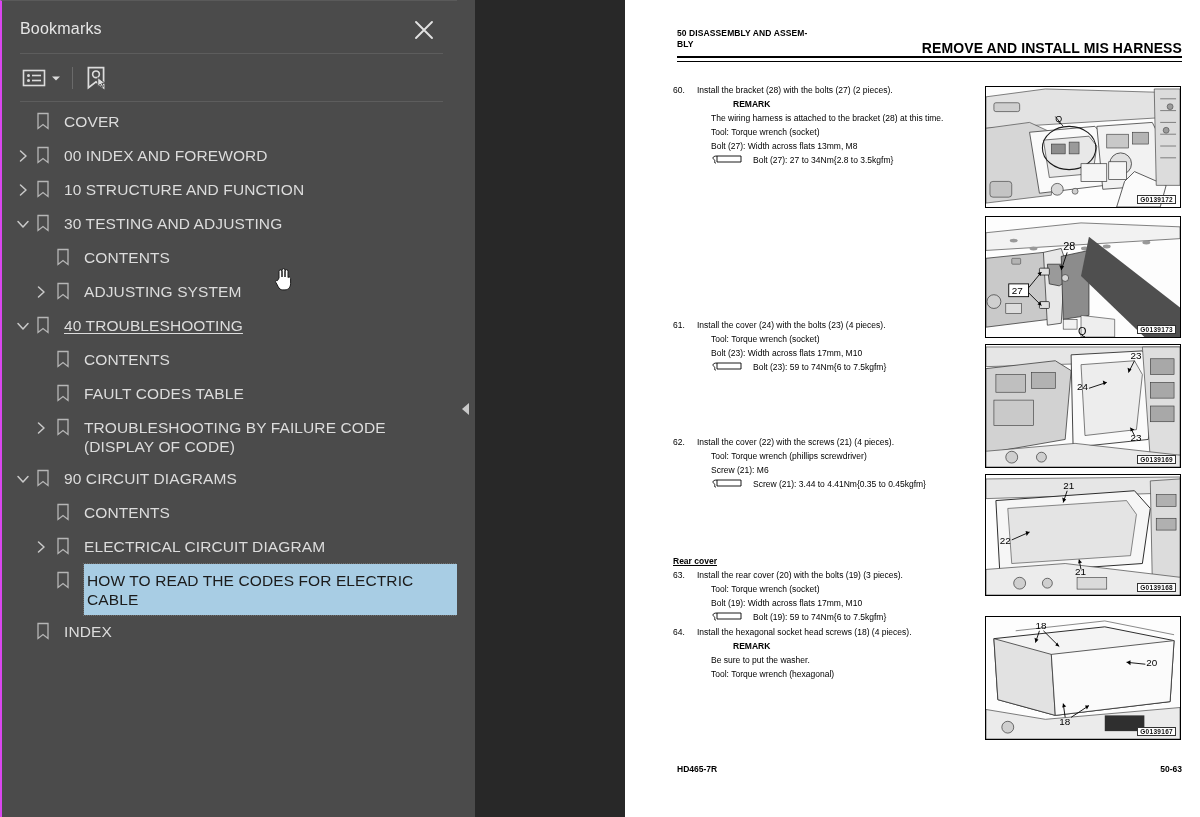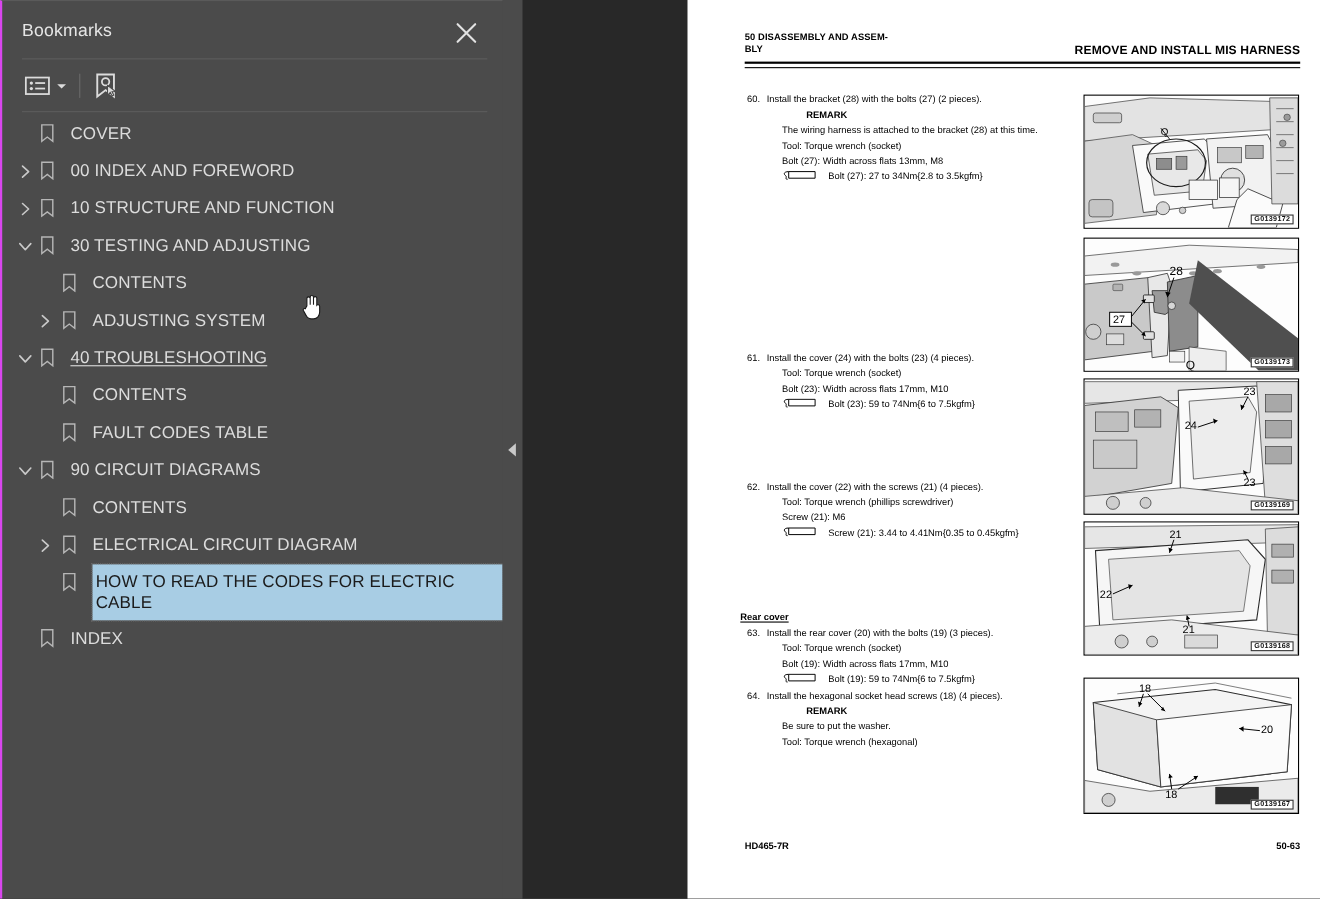--- a/index.html
+++ b/index.html
@@ -111,33 +111,33 @@
   .pg-head{
     position:absolute;left:52px;right:18px;top:28px;
     color:#000;
   }
   .pg-head-left{
     position:absolute;left:0;top:0;width:220px;
     font-size:8.5px;font-weight:bold;line-height:11px;letter-spacing:.1px;
   }
   .pg-head-right{
     position:absolute;right:0;top:12px;
-    font-size:11px;font-weight:bold;letter-spacing:.1px;text-align:right;
+    font-size:14px;font-weight:bold;letter-spacing:.1px;text-align:right;
   }
   .pg-head-rule{
     position:absolute;left:52px;right:18px;top:56px;height:3px;
     border-top:2px solid #000;border-bottom:1px solid #000;
   }
 
   .steps{
     position:absolute;left:48px;top:84px;width:290px;color:#000;
   }
   .step{position:relative;margin-bottom:0px;}
   .step-num{
-    position:absolute;left:0;top:0;width:18px;text-align:right;
+    position:absolute;left:0;top:0;width:18px;text-align:left;
     font-size:8.5px;line-height:12px;
   }
   .step-body{margin-left:24px;}
   .ln{font-size:8.5px;line-height:12px;margin:0 0 2px 0;}
   .ln.bold{font-weight:bold;margin-left:36px;}
   .ln.just{text-align:justify;}
   .indent{margin-left:14px;}
   .torque{
     position:relative;font-size:8.5px;line-height:12px;
     margin-left:14px;padding-left:42px;margin-top:2px;margin-bottom:3px;
@@ -293,20 +293,31 @@
           <div class="bm-ico"><svg viewBox="0 0 14 18" width="14" height="18">
               <path d="M2 1.5 H12 V16.5 L7 12.6 L2 16.5 Z" fill="none" stroke="#b6b6b6" stroke-width="1.3"></path>
             </svg></div>
           <span class="node-label">CONTENTS</span>
         </div>
         <div class="node lvl1">
           <div class="bm-ico"><svg viewBox="0 0 14 18" width="14" height="18">
               <path d="M2 1.5 H12 V16.5 L7 12.6 L2 16.5 Z" fill="none" stroke="#b6b6b6" stroke-width="1.3"></path>
             </svg></div>
           <span class="node-label">FAULT CODES TABLE</span>
+        </div>
+        <div class="node lvl1">
+          <div class="twisty">
+            <svg viewBox="0 0 14 14" width="14" height="14">
+              <path d="M4.5 2 L10 7 L4.5 12" fill="none" stroke="#c9c9c9" stroke-width="1.5" stroke-linecap="round" stroke-linejoin="round"></path>
+            </svg>
+          </div>
+          <div class="bm-ico"><svg viewBox="0 0 14 18" width="14" height="18">
+              <path d="M2 1.5 H12 V16.5 L7 12.6 L2 16.5 Z" fill="none" stroke="#b6b6b6" stroke-width="1.3"></path>
+            </svg></div>
+          <span class="node-label">TROUBLESHOOTING BY FAILURE CODE (DISPLAY OF CODE)</span>
         </div>
         <div class="node lvl0">
           <div class="twisty">
             <svg viewBox="0 0 14 14" width="14" height="14">
               <path d="M2 4.5 L7 10 L12 4.5" fill="none" stroke="#c9c9c9" stroke-width="1.5" stroke-linecap="round" stroke-linejoin="round"></path>
             </svg>
           </div>
           <div class="bm-ico"><svg viewBox="0 0 14 18" width="14" height="18">
               <path d="M2 1.5 H12 V16.5 L7 12.6 L2 16.5 Z" fill="none" stroke="#b6b6b6" stroke-width="1.3"></path>
             </svg></div>

